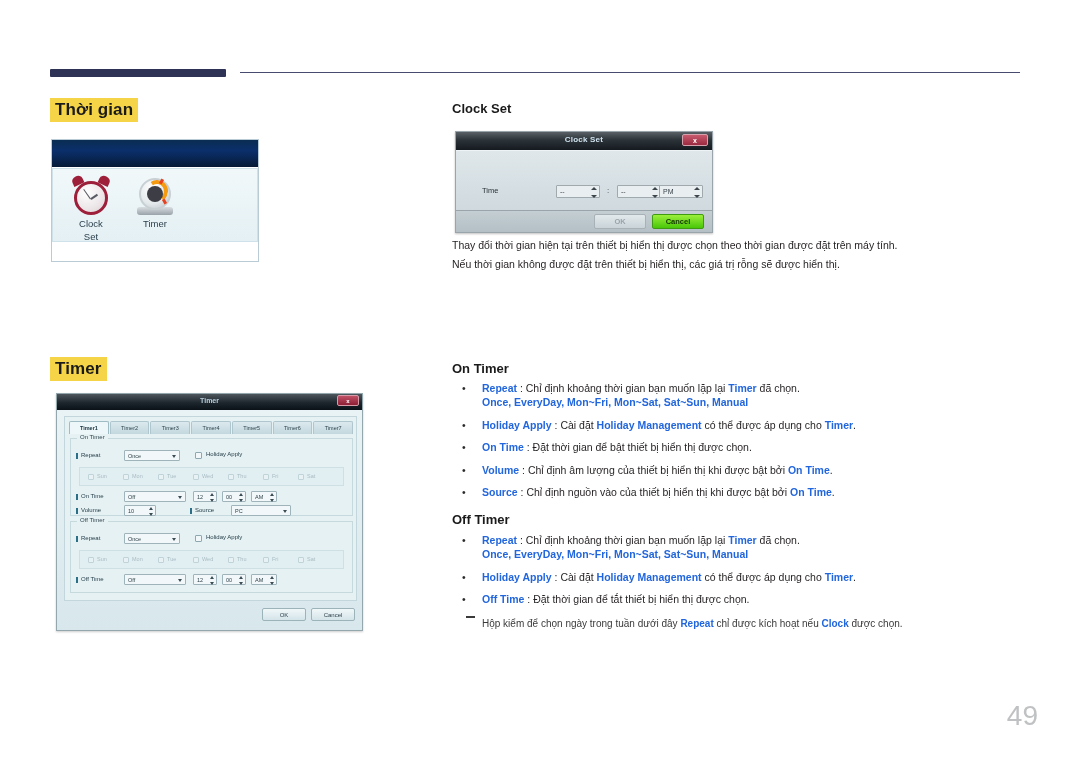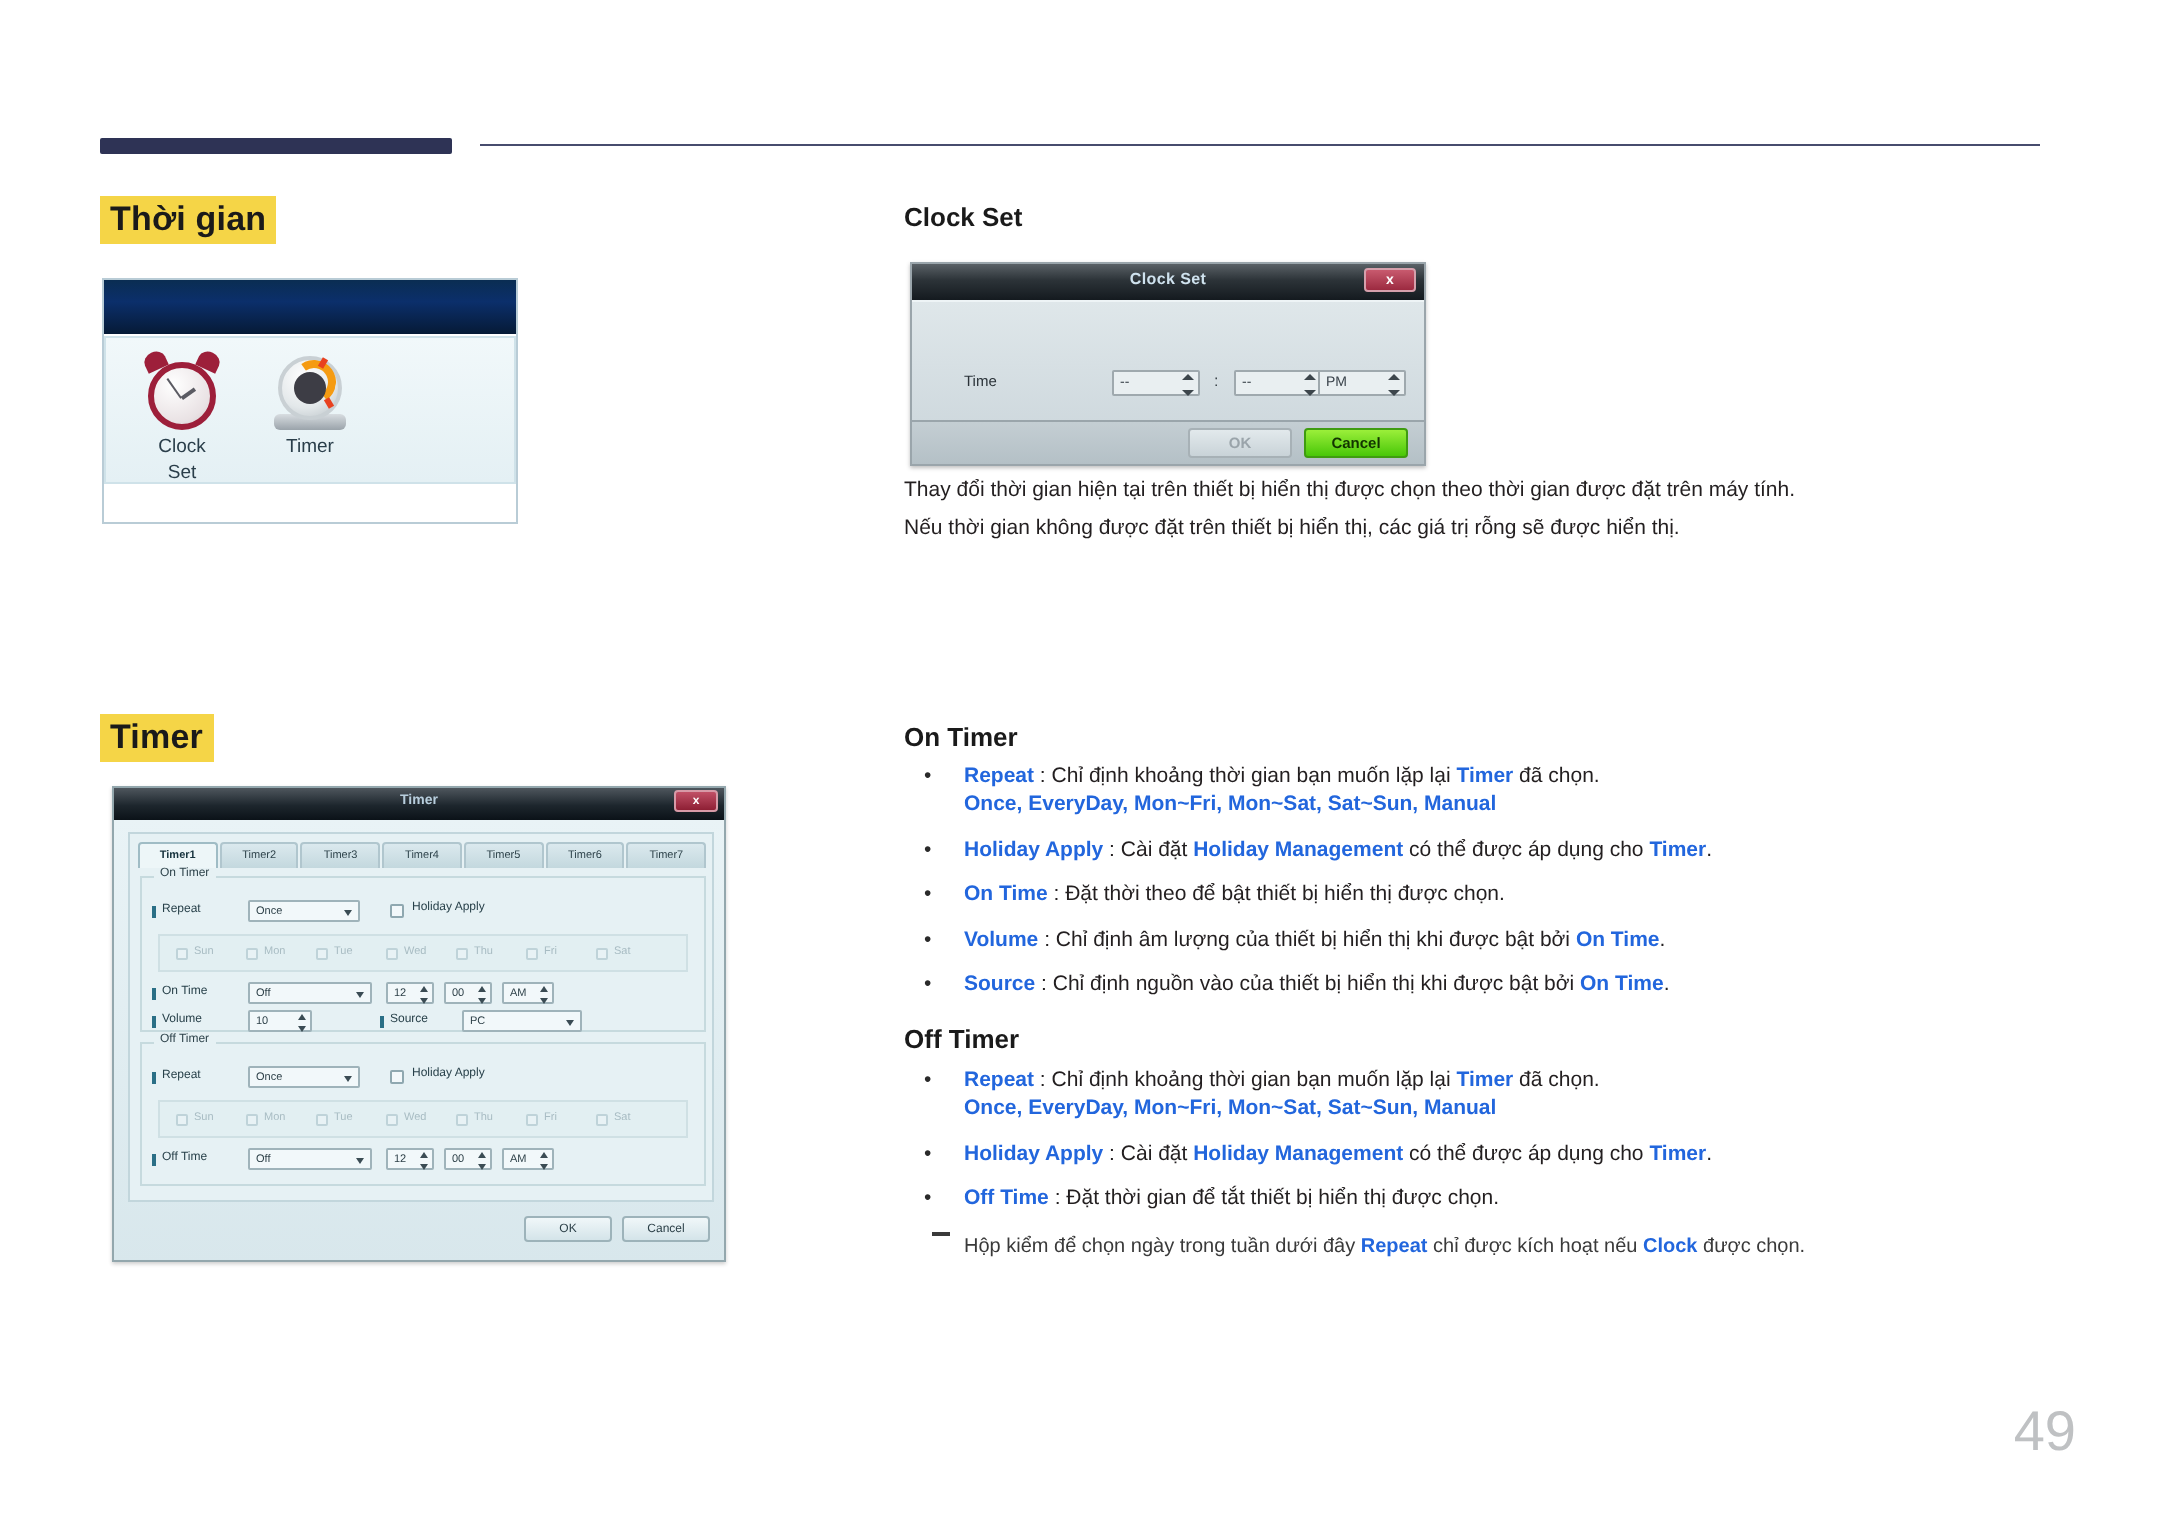--- a/index.html
+++ b/index.html
@@ -623,21 +623,21 @@
   <div class="bullet-row">
     <span class="dot">•</span>
     <span class="ln">
       <span class="blue">Holiday Apply</span><span class="blk"> : </span><span class="blk">Cài đặt </span><span class="blue">Holiday Management</span><span class="blk"> có thể được áp dụng cho </span><span class="blue">Timer</span><span class="blk">.</span>
     </span>
   </div>
 
   <div class="bullet-row">
     <span class="dot">•</span>
     <span class="ln">
-      <span class="blue">On Time</span><span class="blk"> : </span><span class="blk">Đặt thời theo để bật thiết bị hiển thị được chọn.</span>
+      <span class="blue">On Time</span><span class="blk"> : </span><span class="blk">Đặt thời gian để bật thiết bị hiển thị được chọn.</span>
     </span>
   </div>
 
   <div class="bullet-row">
     <span class="dot">•</span>
     <span class="ln">
       <span class="blue">Volume</span><span class="blk"> : </span><span class="blk">Chỉ định âm lượng của thiết bị hiển thị khi được bật bởi </span><span class="blue">On Time</span><span class="blk">.</span>
     </span>
   </div>
 

